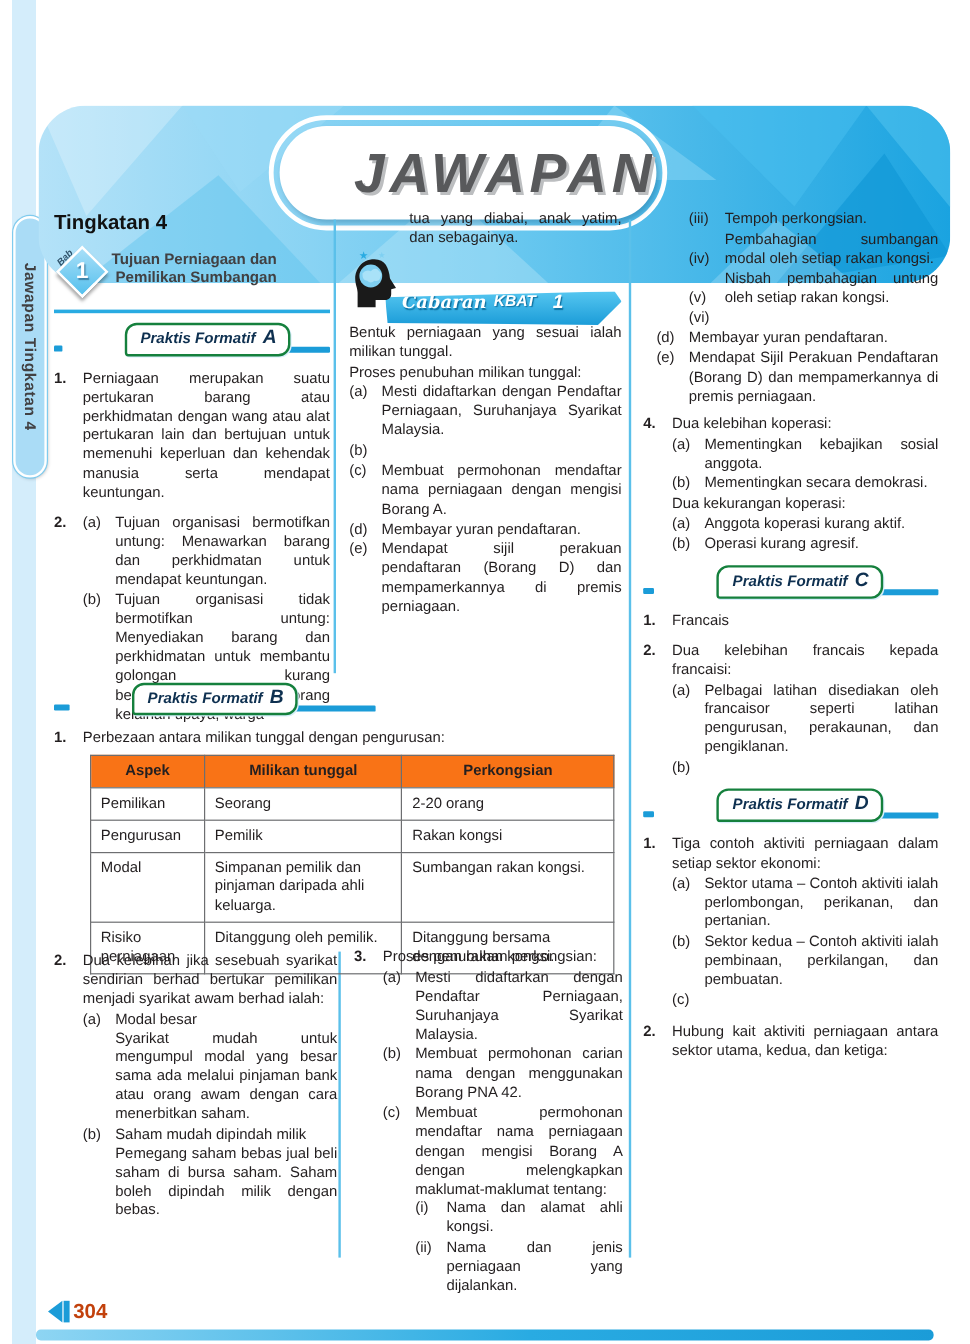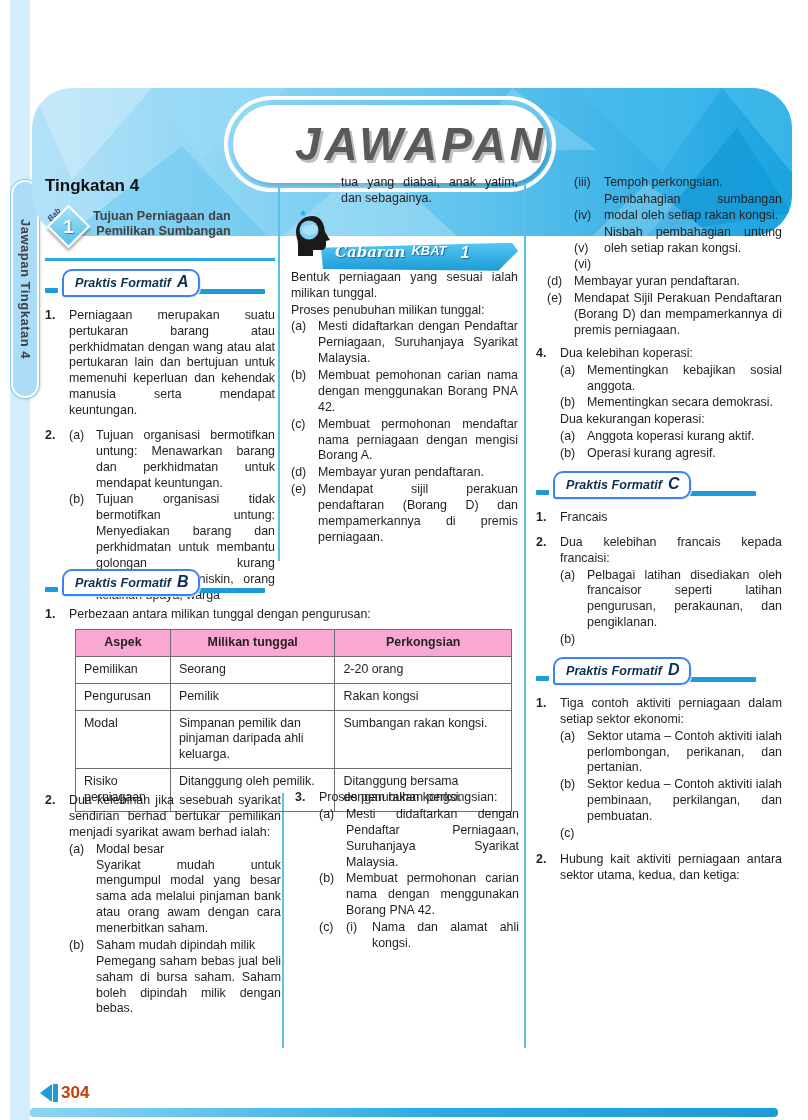--- a/index.html
+++ b/index.html
@@ -63,23 +63,23 @@
     transform:rotate(45deg); }
   .bab-num { position:absolute; left:8px; top:11px; width:31px; text-align:center;
     font-size:19px; font-weight:bold; color:#ffffff; text-shadow:1px 1px 1px #3b7ea3; }
   .bab-label { position:absolute; left:2px; top:6px; transform:rotate(-45deg);
     font-size:8px; font-weight:bold; font-style:italic; color:#30536b; }
   .chapter-title { font-weight:bold; font-size:12.6px; color:#414042;
     line-height:1.25; padding-top:5px; text-align:right; }
   
   .tab-row { display:flex; align-items:flex-end; margin:4px 0 11px; height:26px; }
   .tab-dash { width:13px; height:5px; background:#1b9cd8; margin:0 4px 4px 0; border-radius:1px; }
-  .tab-box { position:relative; z-index:1; background:#ffffff; border:2px solid #3b82f6;
+  .tab-box { position:relative; z-index:1; background:#ffffff; border:2px solid #15803d;
     border-radius:10px 10px 10px 3px; padding:1px 10px 2px 11px; white-space:nowrap;
-    box-shadow:1px 1px 0 #d7eefb; display:flex; align-items:baseline; }
+    box-shadow:1px 1px 0 #d7eefb; display:flex; align-items:baseline;margin-left:48px; }
   .tab-text { font-style:italic; font-weight:bold; font-size:12.6px; color:#0e3050; }
   .tab-letter { font-style:italic; font-weight:bold; font-size:16px; color:#0e3050; margin-left:6px; }
   .tab-tail { width:70px; height:5px; background:#1b9cd8; margin:0 0 3px -5px; border-radius:1px; }
   
   .kbat { position:relative; height:46px; margin:4px 0 12px; }
   .kbat-head { position:absolute; left:0; top:2px; width:40px; height:44px; z-index:2; }
   .kbat-star1 { position:absolute; left:8px; top:-4px; color:#29abe2; font-size:9px; z-index:3; }
   .kbat-star2 { position:absolute; left:24px; top:-2px; color:#7fd0f2; font-size:7px; z-index:3; }
   .kbat-ribbon { position:absolute; left:30px; right:0; top:10px; height:28px;
     background:linear-gradient(180deg,#55c6f0,#1b9cd8);
@@ -90,21 +90,21 @@
   .kbat-kbat { font-style:italic; font-weight:bold; font-size:13px; color:#ffffff;
     margin-left:6px; text-shadow:1px 1px 1px #0c6e9e; }
   .kbat-num { font-style:italic; font-weight:bold; font-size:16px; color:#ffffff;
     margin-left:14px; text-shadow:1px 1px 1px #0c6e9e; }
   
   .vdiv { position:absolute; width:1.5px; background:#5bc0ea; }
   
   .cmp-table { border-collapse:collapse; margin-left:30px; width:437px;
     font-size:12.4px; text-align:left; }
   .cmp-table th, .cmp-table td { border:1.4px solid #6d6e71; padding:5px 8px; vertical-align:top; }
-  .cmp-table th { background:#f9a8d4; font-weight:bold; text-align:center; }
+  .cmp-table th { background:#f97316; font-weight:bold; text-align:center; }
   .cw1 { width:95px; } .cw2 { width:165px; } .cw3 { width:177px; }
   
   .page-num { position:absolute; left:40px; top:1083px; display:flex; align-items:center; }
   .pn-tri { width:0; height:0; border-top:9px solid transparent;
     border-bottom:9px solid transparent; border-right:12px solid #1b9cd8; }
   .pn-bar { width:5px; height:18px; background:#1b9cd8; margin:0 3px 0 1px; }
   .pn-text { font-size:17px; font-weight:bold; color:#c2410c; }
   .bottom-bar { position:absolute; left:30px; top:1108px; width:748px; height:9px;
     border-radius:4px; background:linear-gradient(90deg,#8ed5f3,#29abe2 55%,#1b9cd8); }
 </style>
@@ -211,21 +211,20 @@
     </div>
 
     <div class="plain">Bentuk perniagaan yang sesuai ialah milikan tunggal.</div>
     <div class="plain">Proses penubuhan milikan tunggal:</div>
     <div class="sub">
       <span class="l">(a)</span>
       <div class="t">Mesti didaftarkan dengan Pendaftar Perniagaan, Suruhanjaya Syarikat Malaysia.</div>
     </div>
     <div class="sub">
       <span class="l">(b)</span>
-      <div class="t">Membuat pemohonan carian nama dengan menggunakan Borang PNA 42.</div>
     </div>
     <div class="sub">
       <span class="l">(c)</span>
       <div class="t">Membuat permohonan mendaftar nama perniagaan dengan mengisi Borang A.</div>
     </div>
     <div class="sub">
       <span class="l">(d)</span>
       <div class="t">Membayar yuran pendaftaran.</div>
     </div>
     <div class="sub">
@@ -425,24 +424,29 @@
           <span class="l">(a)</span>
           <div class="t">Mesti didaftarkan dengan Pendaftar Perniagaan, Suruhanjaya Syarikat Malaysia.</div>
         </div>
         <div class="sub">
           <span class="l">(b)</span>
           <div class="t">Membuat permohonan carian nama dengan menggunakan Borang PNA 42.</div>
         </div>
         <div class="sub">
           <span class="l">(c)</span>
           <div class="t">
+            <div>Membuat permohonan mendaftar nama perniagaan dengan mengisi Borang A dengan melengkapkan maklumat-maklumat tentang:</div>
             <div class="sub2">
               <span class="l">(i)</span>
               <div class="t">Nama dan alamat ahli kongsi.</div>
             </div>
+            <div class="sub2">
+              <span class="l">(ii)</span>
+              <div class="t">Nama dan jenis perniagaan yang dijalankan.</div>
+            </div>
           </div>
         </div>
       </div>
     </div>
   </div>
 
   <div class="page-num">
     <span class="pn-tri"></span>
     <span class="pn-bar"></span>
     <span class="pn-text">304</span>

